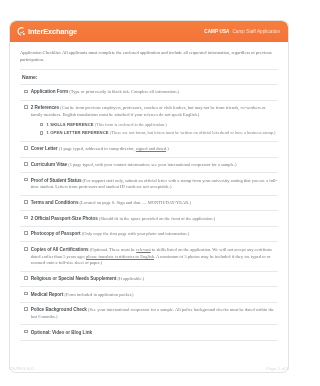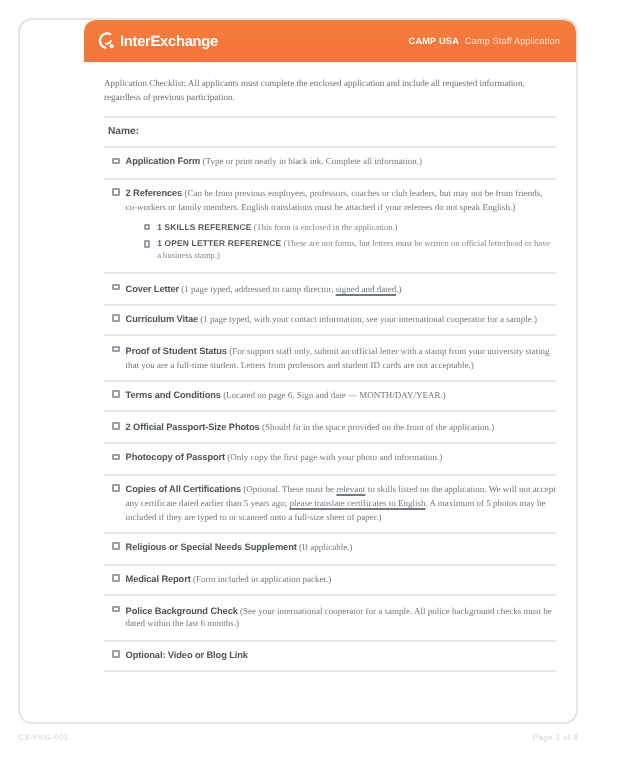--- a/index.html
+++ b/index.html
@@ -18,29 +18,28 @@
   .page-wrap {
     width: 298px;
     height: 386px;
     position: relative;
     box-sizing: border-box;
   }
 
   .sheet {
     position: absolute;
     left: 9px;
-    top: 9px;
+    top: 20px;
     width: 280px;
     height: 353px;
     background: #ffffff;
     border: 1px solid #e2e4e6;
     border-radius: 7px;
     box-sizing: border-box;
     overflow: hidden;
-    padding-left: 32px;
   }
 
   
   .header {
     height: 21px;
     background: #f4793a;
     background: linear-gradient(180deg, #f57e3c 0%, #f4733a 100%);
     display: flex;
     align-items: center;
     justify-content: space-between;

